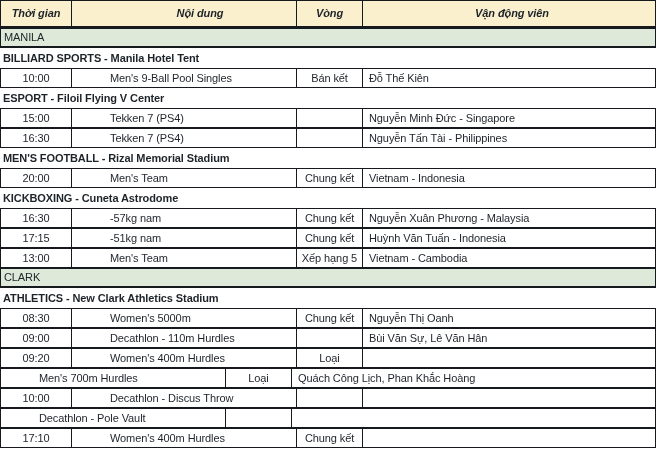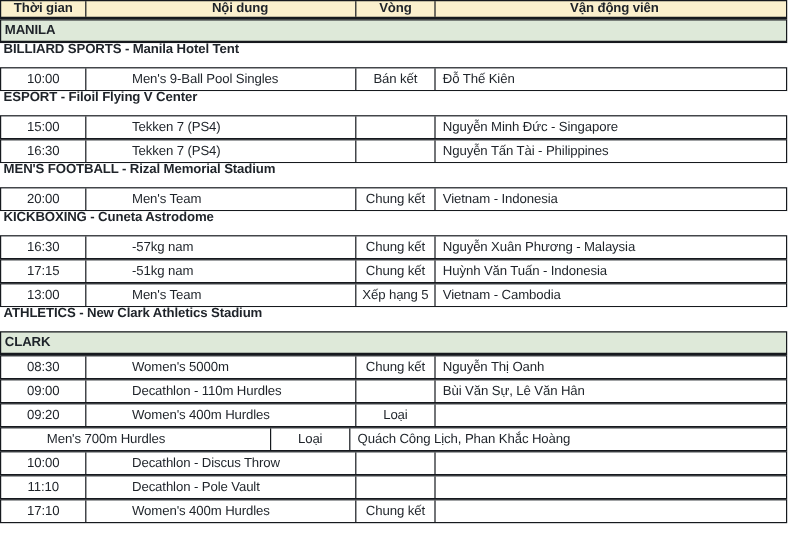--- a/index.html
+++ b/index.html
@@ -15,34 +15,35 @@
     color:var(--text);
     -webkit-font-smoothing:antialiased;
   }
   .table{width:656px;box-sizing:border-box;}
   .row{
     display:flex;align-items:stretch;height:20px;box-sizing:border-box;
     font-size:11px;letter-spacing:-0.1px;line-height:1;
   }
   
   .row.header{
-    height:16px;background:var(--header-bg);
+    height:28px;background:var(--header-bg);
     border:1px solid var(--line);border-bottom:2px solid var(--line);
     font-weight:bold;
+    font-style:italic;
   }
   .row.header .cell{display:flex;align-items:center;justify-content:center;}
   
   .row.region{
     background:var(--region-bg);
     border:1px solid var(--line);border-bottom:2px solid var(--line);
-    font-weight:bold;align-items:center;padding-left:3px;
+    font-weight:normal;align-items:center;padding-left:3px;
   }
   
   .row.section{
-    background:#ffffff;font-weight:bold;align-items:flex-start;padding-left:3px;
+    background:#ffffff;font-weight:bold;align-items:center;padding-left:3px;
   }
   
   .row.event{border:1px solid var(--line);}
   .cell{box-sizing:border-box;display:flex;align-items:center;overflow:hidden;white-space:nowrap;}
   .cell.time{width:71px;justify-content:center;border-right:1px solid var(--line);}
   .cell.content{width:193px;padding-left:6px;border-right:1px solid var(--line);margin-left:32px;}
   .cell.round{width:66px;justify-content:center;border-right:1px solid var(--line);}
   .cell.athletes{flex:1;padding-left:6px;}
   .row.header .cell.time,
   .row.header .cell.content,
@@ -109,25 +110,25 @@
         <div class="cell content">-51kg nam</div>
         <div class="cell round">Chung kết</div>
         <div class="cell athletes">Huỳnh Văn Tuấn - Indonesia</div>
       </div>
       <div class="row event">
         <div class="cell time">13:00</div>
         <div class="cell content">Men's Team</div>
         <div class="cell round">Xếp hạng 5</div>
         <div class="cell athletes">Vietnam - Cambodia</div>
       </div>
+      <div class="row region">
+        <span>CLARK</span>
+      </div>
       <div class="row section">
         <span>ATHLETICS - New Clark Athletics Stadium</span>
-      </div>
-      <div class="row region">
-        <span>CLARK</span>
       </div>
       <div class="row event">
         <div class="cell time">08:30</div>
         <div class="cell content">Women's 5000m</div>
         <div class="cell round">Chung kết</div>
         <div class="cell athletes">Nguyễn Thị Oanh</div>
       </div>
       <div class="row event">
         <div class="cell time">09:00</div>
         <div class="cell content">Decathlon - 110m Hurdles</div>
@@ -144,21 +145,20 @@
         <div class="cell round">Loại</div>
         <div class="cell athletes">Quách Công Lịch, Phan Khắc Hoàng</div>
       </div>
       <div class="row event">
         <div class="cell time">10:00</div>
         <div class="cell content">Decathlon - Discus Throw</div>
         <div class="cell round"></div>
         <div class="cell athletes"></div>
       </div>
       <div class="row event">
-        <div class="cell time">11:10</div>
         <div class="cell content">Decathlon - Pole Vault</div>
         <div class="cell round"></div>
         <div class="cell athletes"></div>
       </div>
       <div class="row event">
         <div class="cell time">17:10</div>
         <div class="cell content">Women's 400m Hurdles</div>
         <div class="cell round">Chung kết</div>
         <div class="cell athletes"></div>
       </div>

